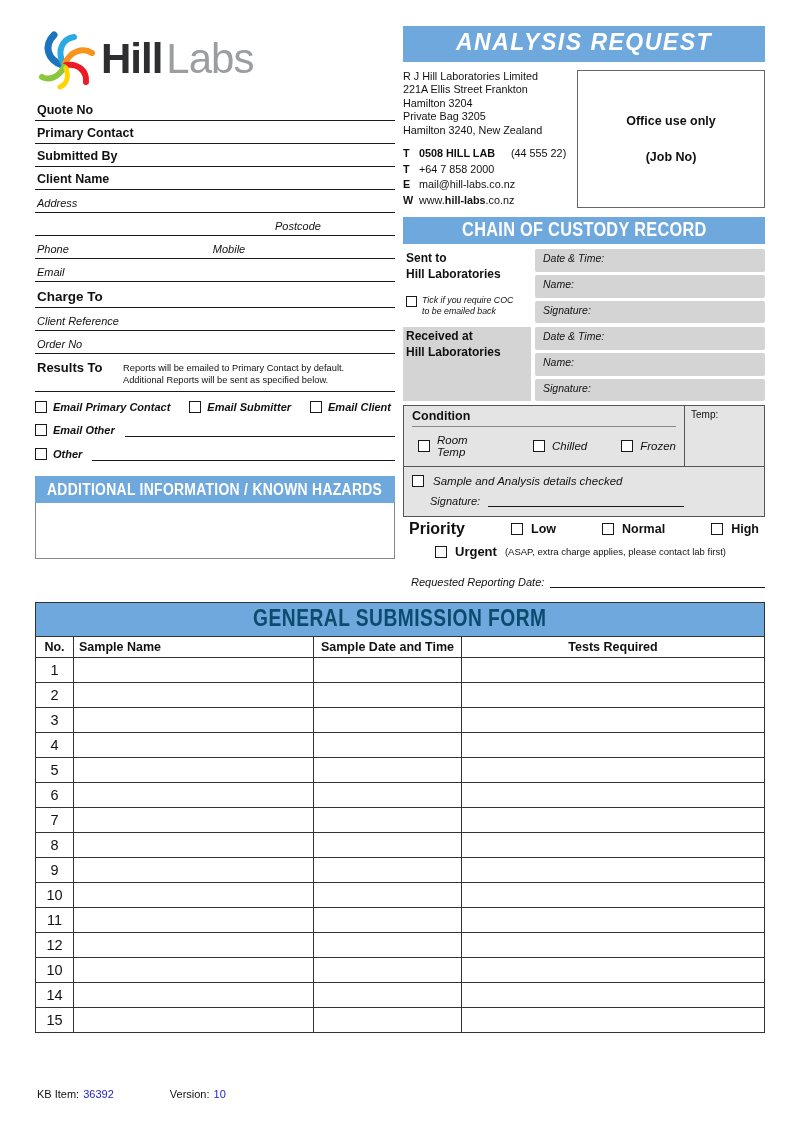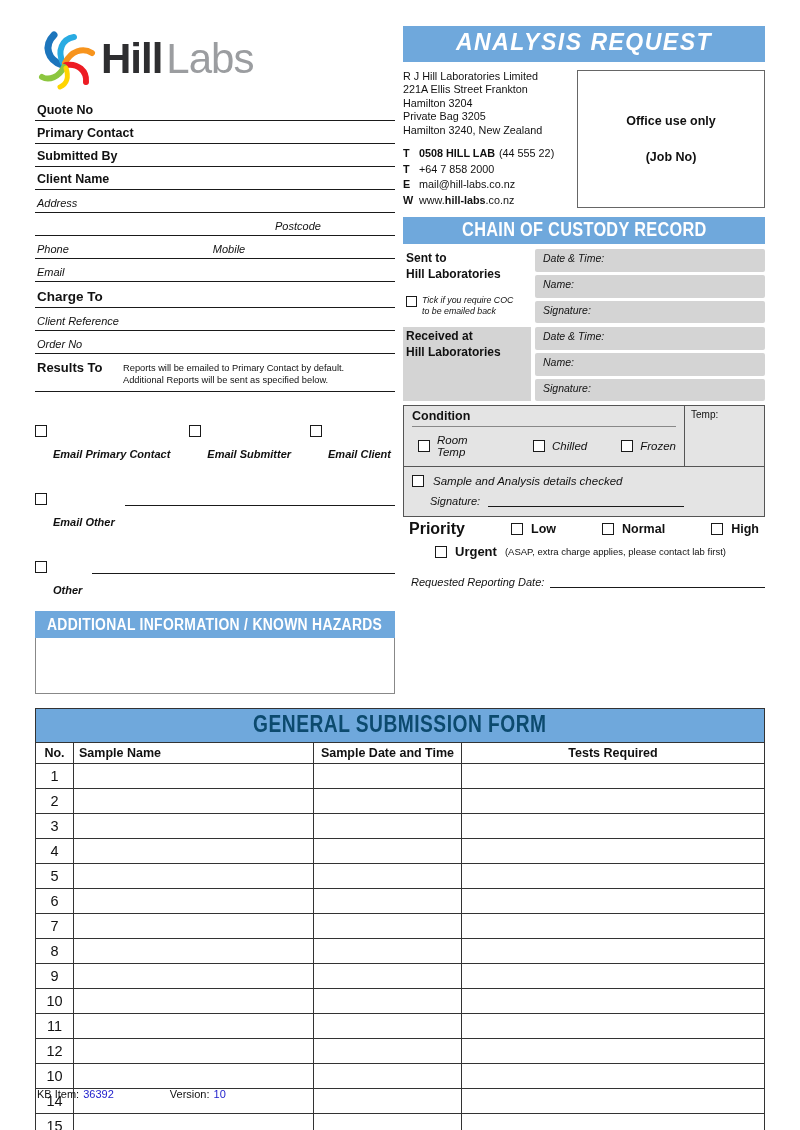--- a/index.html
+++ b/index.html
@@ -27,39 +27,39 @@
   .ml-postcode { margin-left:238px; }
   .ml-mobile { margin-left:142px; }
 
   .results { display:flex; border-bottom:1.2px solid #1a1a1a; padding:6px 0 5px; }
   .results .lbl-b { width:88px; flex:none; font-size:13px; }
   .note { font-size:9.3px; line-height:1.3; padding-top:2px; }
 
   .cbrow { display:flex; align-items:center; margin-top:9px; }
   .cbgroup { display:flex; align-items:center; gap:6px; }
   .cb { width:12px; height:12px; border:1.3px solid #1a1a1a; background:#fff; flex:none; display:inline-block; }
-  .cb-label { font-size:11px; font-style:italic; font-weight:700; white-space:nowrap;margin-top:47px; }
+  .cb-label { font-size:11px; font-style:italic; font-weight:700; white-space:nowrap; }
   .row-spread { justify-content:space-between; padding-right:4px; }
   .fill-line { flex:1; border-bottom:1.2px solid #1a1a1a; height:15px; margin-left:10px; }
 
   .banner-text { display:inline-block; font-weight:700; transform:scale(0.96,1.2); letter-spacing:0.3px; }
   .addl-banner { background:var(--blue); color:#fff; text-align:center; padding:4px 0 5px; margin-top:15px; }
   .addl-banner .banner-text { font-size:14.5px; }
   .addl-box { border:1px solid #888; border-top:none; height:56px; background:#fff; }
 
   
   .ar-banner { background:var(--blue); color:#fff; text-align:center; padding:3px 0 6px; }
   .ar-text { display:inline-block; font-weight:700; font-style:italic; font-size:23px; letter-spacing:1.5px; }
   .addr-row { display:flex; margin-top:8px; gap:6px; }
   .company { width:168px; flex:none; font-size:10.8px; line-height:1.24; }
   .contacts { margin-top:9px; }
   .contact-line { display:flex; line-height:1.45; font-size:10.8px; }
   .cprefix { font-weight:700; width:16px; flex:none; }
   .cbold { font-weight:700; }
-  .crest { margin-left:4px; }
+  .crest { margin-left:16px; }
   .office-box { flex:1; border:1px solid #666; display:flex; flex-direction:column; align-items:center; justify-content:center; gap:22px; font-weight:700; font-size:12.5px; min-height:126px; }
 
   .coc-banner { background:var(--blue); color:#fff; text-align:center; padding:3px 0 4px; margin-top:9px; margin-bottom:5px; }
   .coc-banner .banner-text { font-size:17px; }
 
   .coc-row { display:flex; gap:4px; margin-bottom:4px; height:74px; }
   .coc-left { width:128px; flex:none; font-weight:700; font-size:12px; line-height:1.3; padding:2px 0 0 3px; }
   .coc-left.grey { background:var(--grey); }
   .gfields { flex:1; display:flex; flex-direction:column; gap:3px; }
   .gfield { background:var(--grey); border-radius:2px; flex:1; font-style:italic; font-size:10.5px; padding:3px 0 0 8px; }

